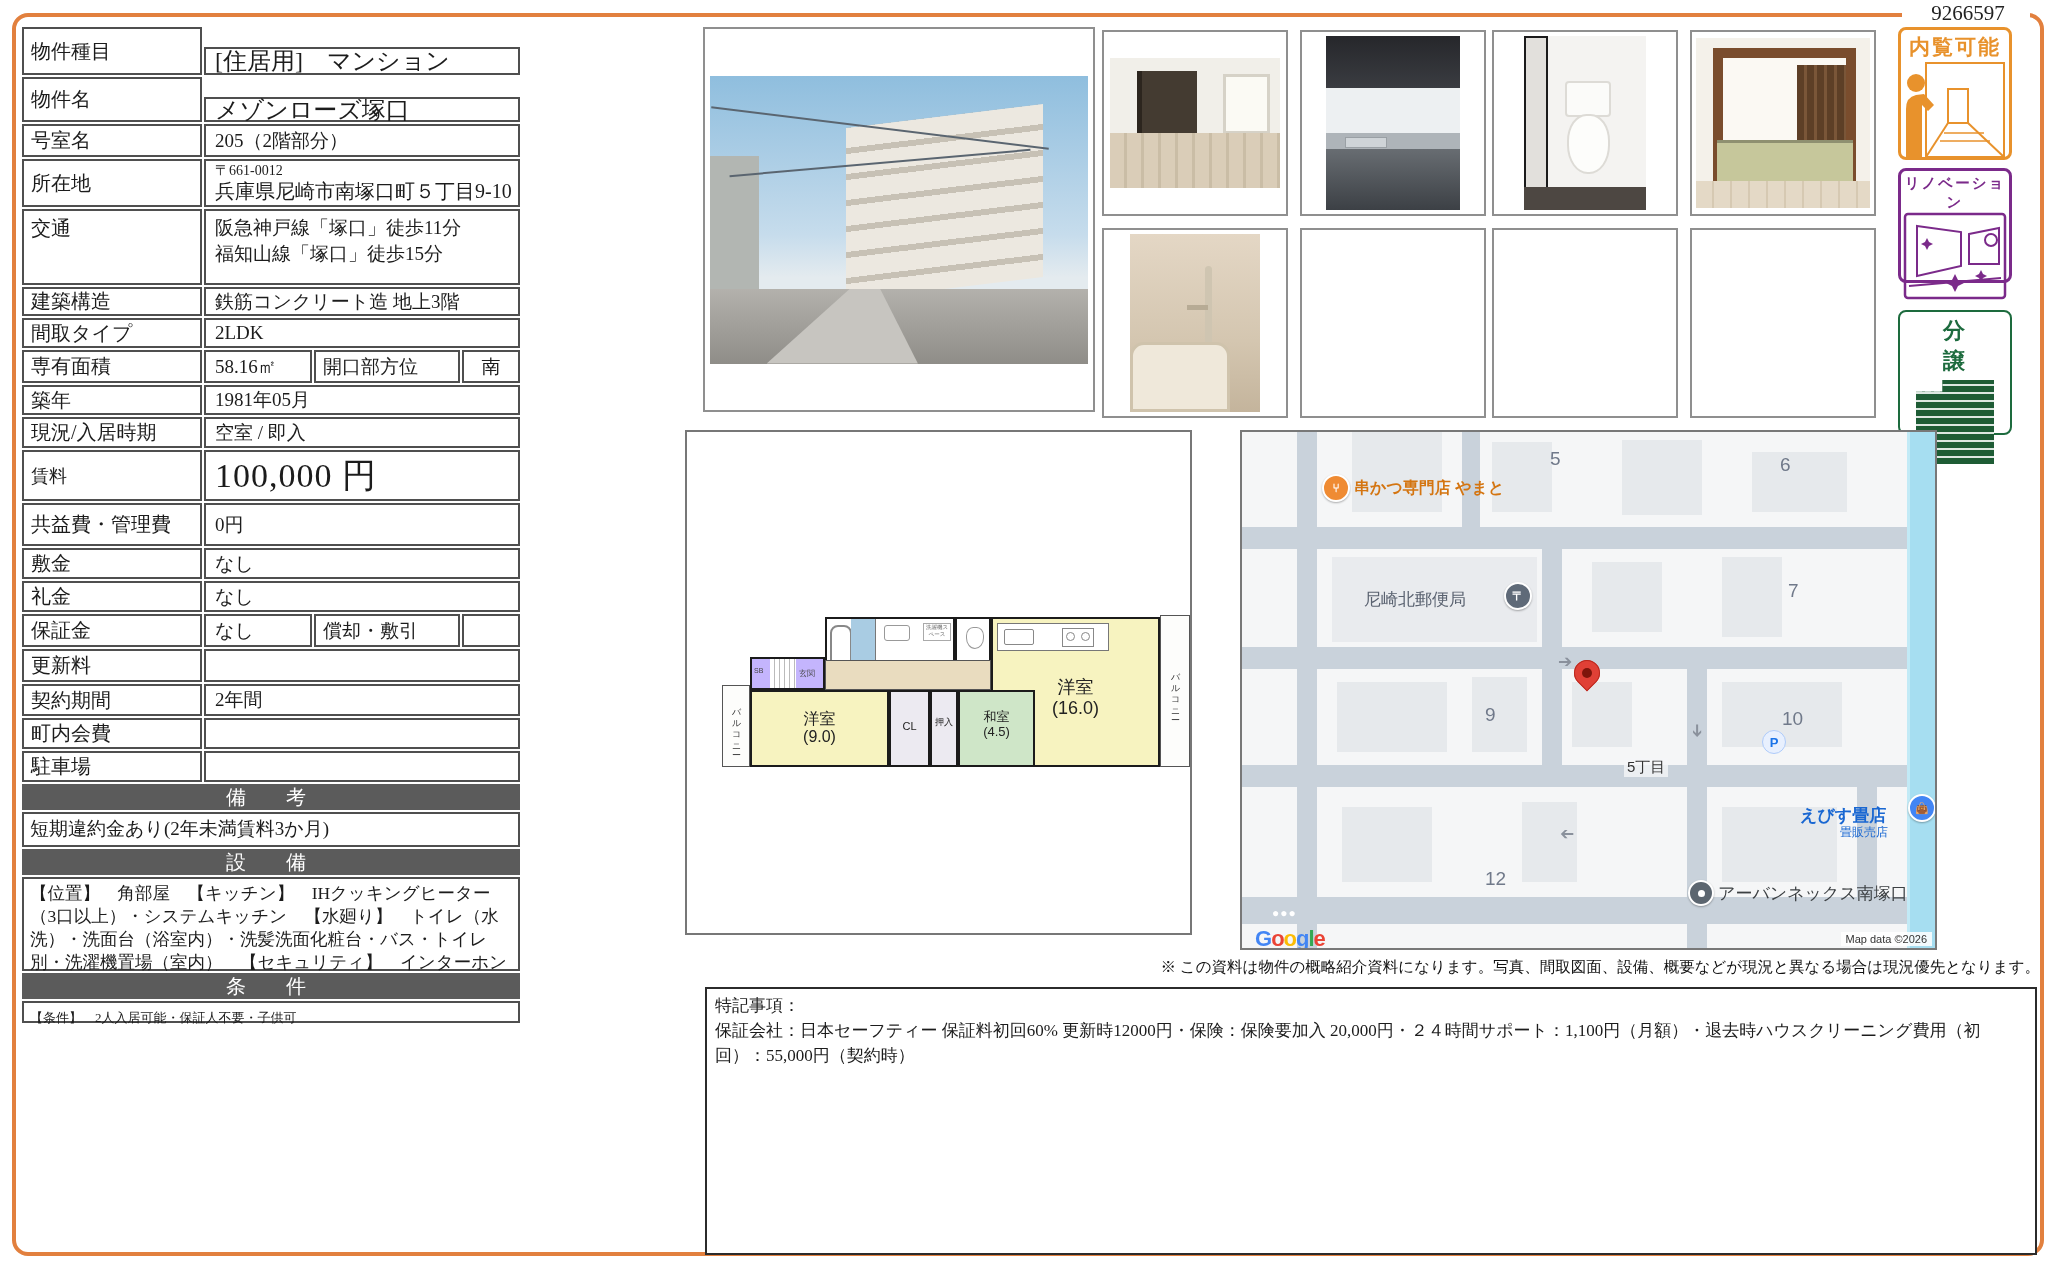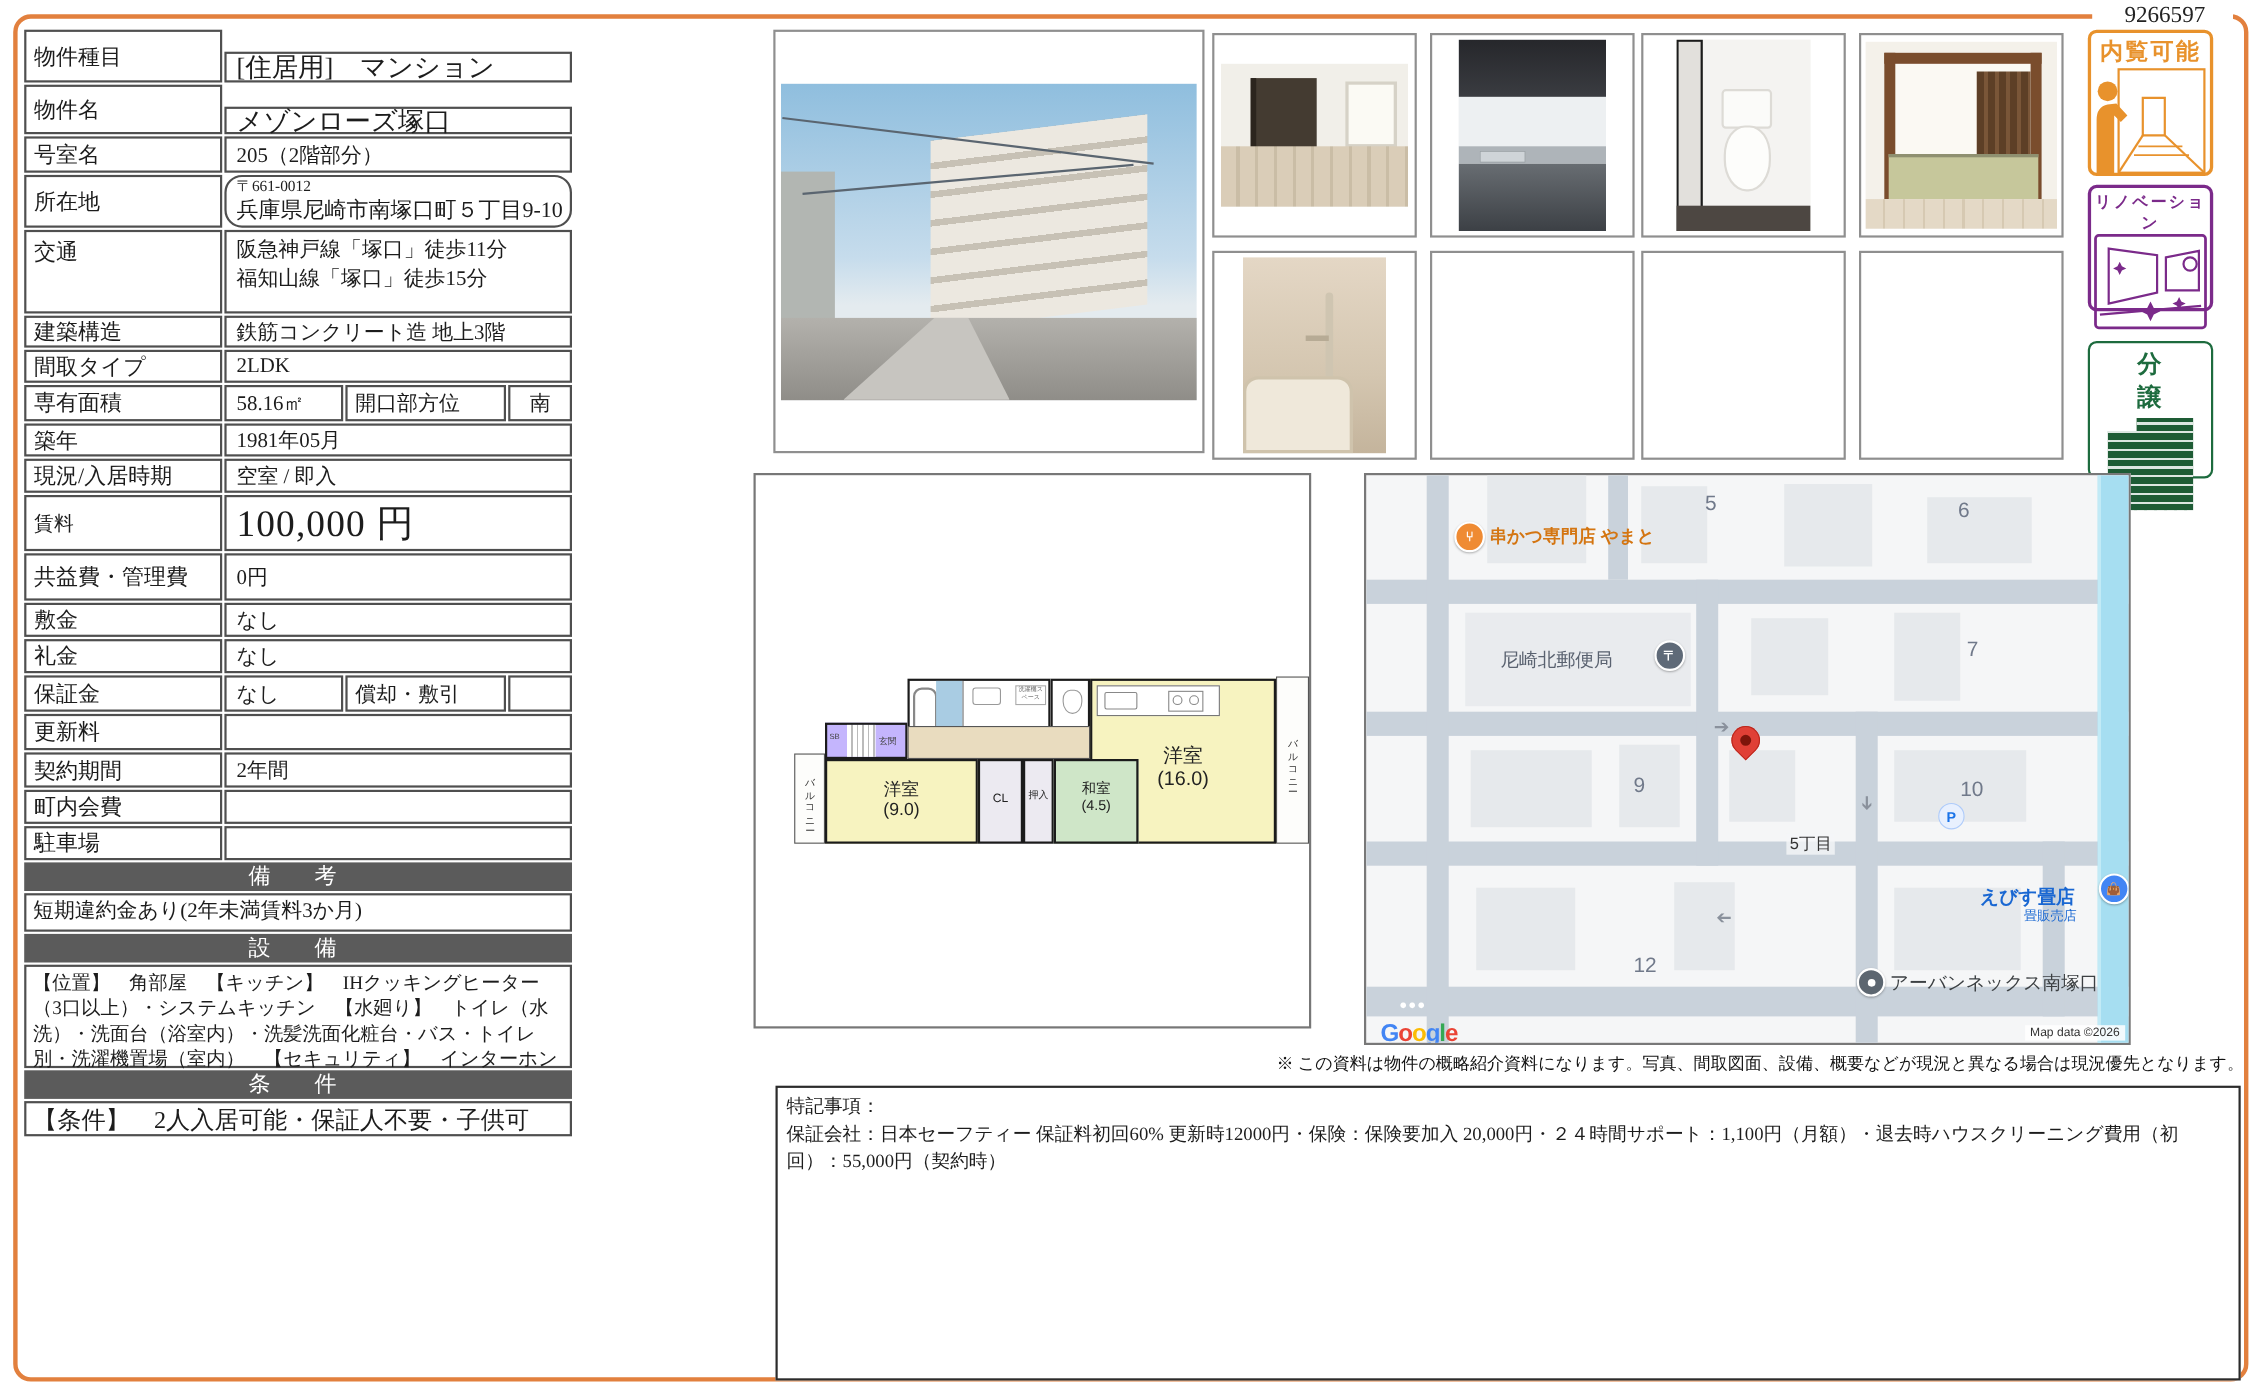--- a/index.html
+++ b/index.html
@@ -12,21 +12,21 @@
   .id-num{position:absolute;left:1908px;top:1px;width:120px;text-align:center;font-size:21px;color:#222;}
   
   .tbl{position:absolute;left:22px;top:27px;width:498px;display:flex;flex-direction:column;}
   .tr{display:flex;gap:2px;margin-top:2px;}
   .tr:first-child{margin-top:0;}
   .th,.td{border:2px solid #4f4f4f;background:#fff;box-sizing:border-box;display:flex;align-items:center;}
   .th{width:180px;flex:0 0 180px;padding-left:7px;font-size:20px;}
   .td{flex:1;padding-left:9px;font-size:19px;}
   .td.xl{font-size:24px;margin-top:20px;}
   .td.rent{font-size:34px;letter-spacing:1px;}
-  .td.stack{flex-direction:column;align-items:flex-start;justify-content:center;line-height:1.15;border-radius:16px;}
+  .td.stack{flex-direction:column;align-items:flex-start;justify-content:center;line-height:1.15;}
   .td .tiny{font-size:14px;display:block;}
   .td .addr{font-size:20px;display:block;}
   .td.toplines{flex-direction:column;align-items:flex-start;justify-content:flex-start;padding-top:4px;line-height:1.35;}
   .subth{flex:0 0 146px;border:2px solid #4f4f4f;background:#fff;box-sizing:border-box;
          display:flex;align-items:center;padding-left:7px;font-size:19px;}
   .subtd{flex:0 0 88px;border:2px solid #4f4f4f;background:#fff;box-sizing:border-box;
          display:flex;align-items:center;justify-content:center;font-size:19px;}
   .vcell{flex:0 0 108px;}
   .secbar{margin-top:2px;background:#5b5b5b;color:#fff;text-align:center;font-size:20px;
           letter-spacing:10px;height:26px;line-height:26px;}
@@ -213,21 +213,21 @@
     <div class="tr" style="height:31px">
       <div class="th">駐車場</div>
       <div class="td"></div>
     </div>
 
     <div class="secbar">備　考</div>
     <div class="sectext" style="height:35px;font-size:19px">短期違約金あり(2年未満賃料3か月)</div>
     <div class="secbar">設　備</div>
     <div class="sectext" style="height:94px">【位置】　角部屋　【キッチン】　IHクッキングヒーター（3口以上）・システムキッチン　【水廻り】　トイレ（水洗）・洗面台（浴室内）・洗髪洗面化粧台・バス・トイレ別・洗濯機置場（室内）　【セキュリティ】　インターホン　【その他】　自転車置場・分譲タイプ</div>
     <div class="secbar">条　件</div>
-    <div class="sectext" style="height:32px;font-size:22px">【条件】　2人入居可能・保証人不要・子供可</div>
+    <div class="sectext" style="height:22px;font-size:13px">【条件】　2人入居可能・保証人不要・子供可</div>
   </div>
 
   <div class="frame" style="left:703px;top:27px;width:392px;height:385px">
     <div class="ph" style="width:378px;height:288px;flex:none">
       <div class="sky"></div>
       <div class="bldg"></div>
       <div class="bldg2"></div>
       <div class="wire" style="left:0;top:18%;width:90%;transform:rotate(7deg)"></div>
       <div class="wire" style="left:5%;top:30%;width:80%;transform:rotate(-5deg)"></div>
       <div class="road"></div>

